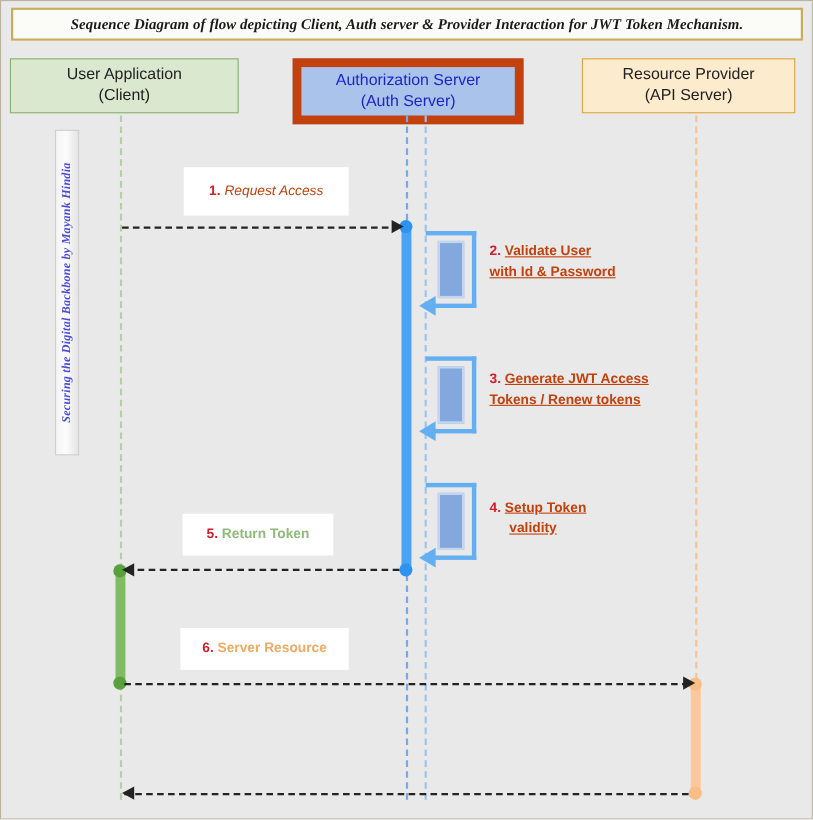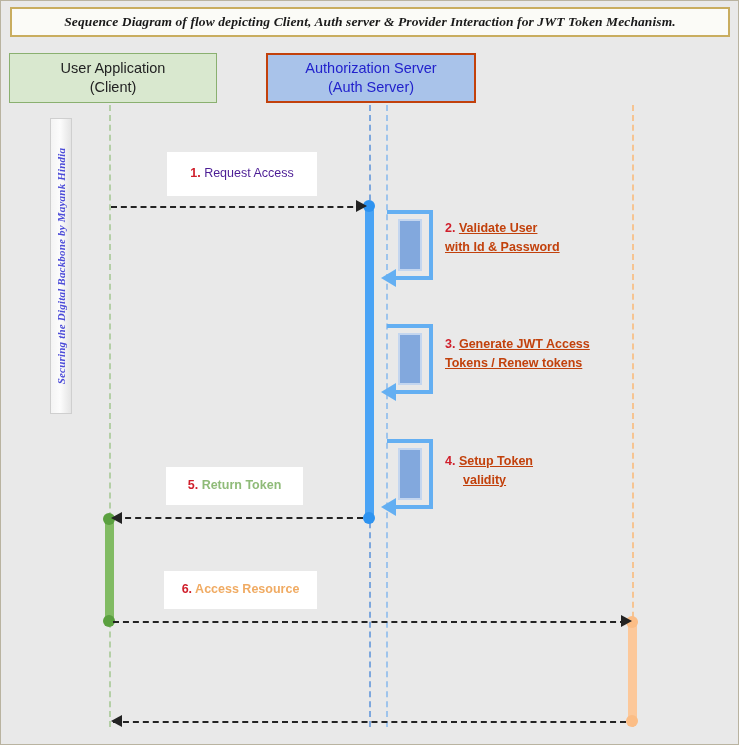--- a/index.html
+++ b/index.html
@@ -56,23 +56,23 @@
   }
   .participant .line1, .participant .line2 { white-space: nowrap; }
 
   #participant-client {
     left: 8px; top: 52px; width: 208px; height: 50px;
     background: #d9e8cf;
     border: 1px solid #8ab070;
     color: #222222;
   }
   #participant-auth {
-    left: 265px; top: 52px; width: 210px; height: 50px;
+    left: 265px; top: 52px; width: 210px; height: 60px;
     background: #a9c3ea;
-    border: 2px solid #c2410c;
+    border: 8px solid #c2410c;
     color: #2222cc;
   }
   #participant-resource {
     left: 528px; top: 52px; width: 194px; height: 50px;
     background: #fdebcd;
     border: 1px solid #d9a441;
     color: #222222;
   }
 
   
@@ -182,21 +182,21 @@
     flex-direction: column;
     align-items: center;
     justify-content: center;
     font-size: 12.5px;
     font-weight: bold;
     line-height: 1.55;
     white-space: nowrap;
     box-sizing: border-box;
   }
   .msg-num { color: #d01f2b; }
-  .msg-blue  { color: #4c1d95; font-weight: normal; }
+  .msg-blue  { color: #c2410c; font-weight: normal; font-style: italic; }
   .msg-dark  { color: #c2410c; text-decoration: underline; }
   .msg-green { color: #8fbb78; }
   .msg-orange{ color: #f0ab63; }
 
   #label-1 { left: 166px; top: 151px; width: 150px; height: 44px; }
   #label-2 { left: 444px; top: 215px; width: 140px; height: 44px; background: transparent; align-items: flex-start; }
   #label-3 { left: 444px; top: 331px; width: 165px; height: 44px; background: transparent; align-items: flex-start; }
   #label-4 { left: 444px; top: 448px; width: 130px; height: 44px; background: transparent; align-items: flex-start; }
   #label-5 { left: 165px; top: 466px; width: 137px; height: 38px; }
   #label-6 { left: 163px; top: 570px; width: 153px; height: 38px; }
@@ -244,20 +244,24 @@
   <div class="participant" id="participant-client">
     <span class="line1">User Application</span>
     <span class="line2">(Client)</span>
   </div>
 
   <div class="participant" id="participant-auth">
     <span class="line1">Authorization Server</span>
     <span class="line2">(Auth Server)</span>
   </div>
 
+  <div class="participant" id="participant-resource">
+    <span class="line1">Resource Provider</span>
+    <span class="line2">(API Server)</span>
+  </div>
 
   <div class="lifeline" id="lifeline-client"></div>
   <div class="lifeline" id="lifeline-auth-a"></div>
   <div class="lifeline" id="lifeline-auth-b"></div>
   <div class="lifeline" id="lifeline-resource"></div>
 
   <div id="watermark-strip">
     <span id="watermark-text">Securing the Digital Backbone by Mayank Hindia</span>
   </div>
 
@@ -324,17 +328,17 @@
   <div class="msg-label" id="label-4">
     <span class="row"><span class="msg-num">4.</span> <span class="msg-dark">Setup Token</span></span>
     <span class="row indent msg-dark">validity</span>
   </div>
 
   <div class="msg-label" id="label-5">
     <span class="row"><span class="msg-num">5.</span> <span class="msg-green">Return Token</span></span>
   </div>
 
   <div class="msg-label" id="label-6">
-    <span class="row"><span class="msg-num">6.</span> <span class="msg-orange">Access Resource</span></span>
+    <span class="row"><span class="msg-num">6.</span> <span class="msg-orange">Server Resource</span></span>
   </div>
 
 
 </div>
 
 </body></html>

